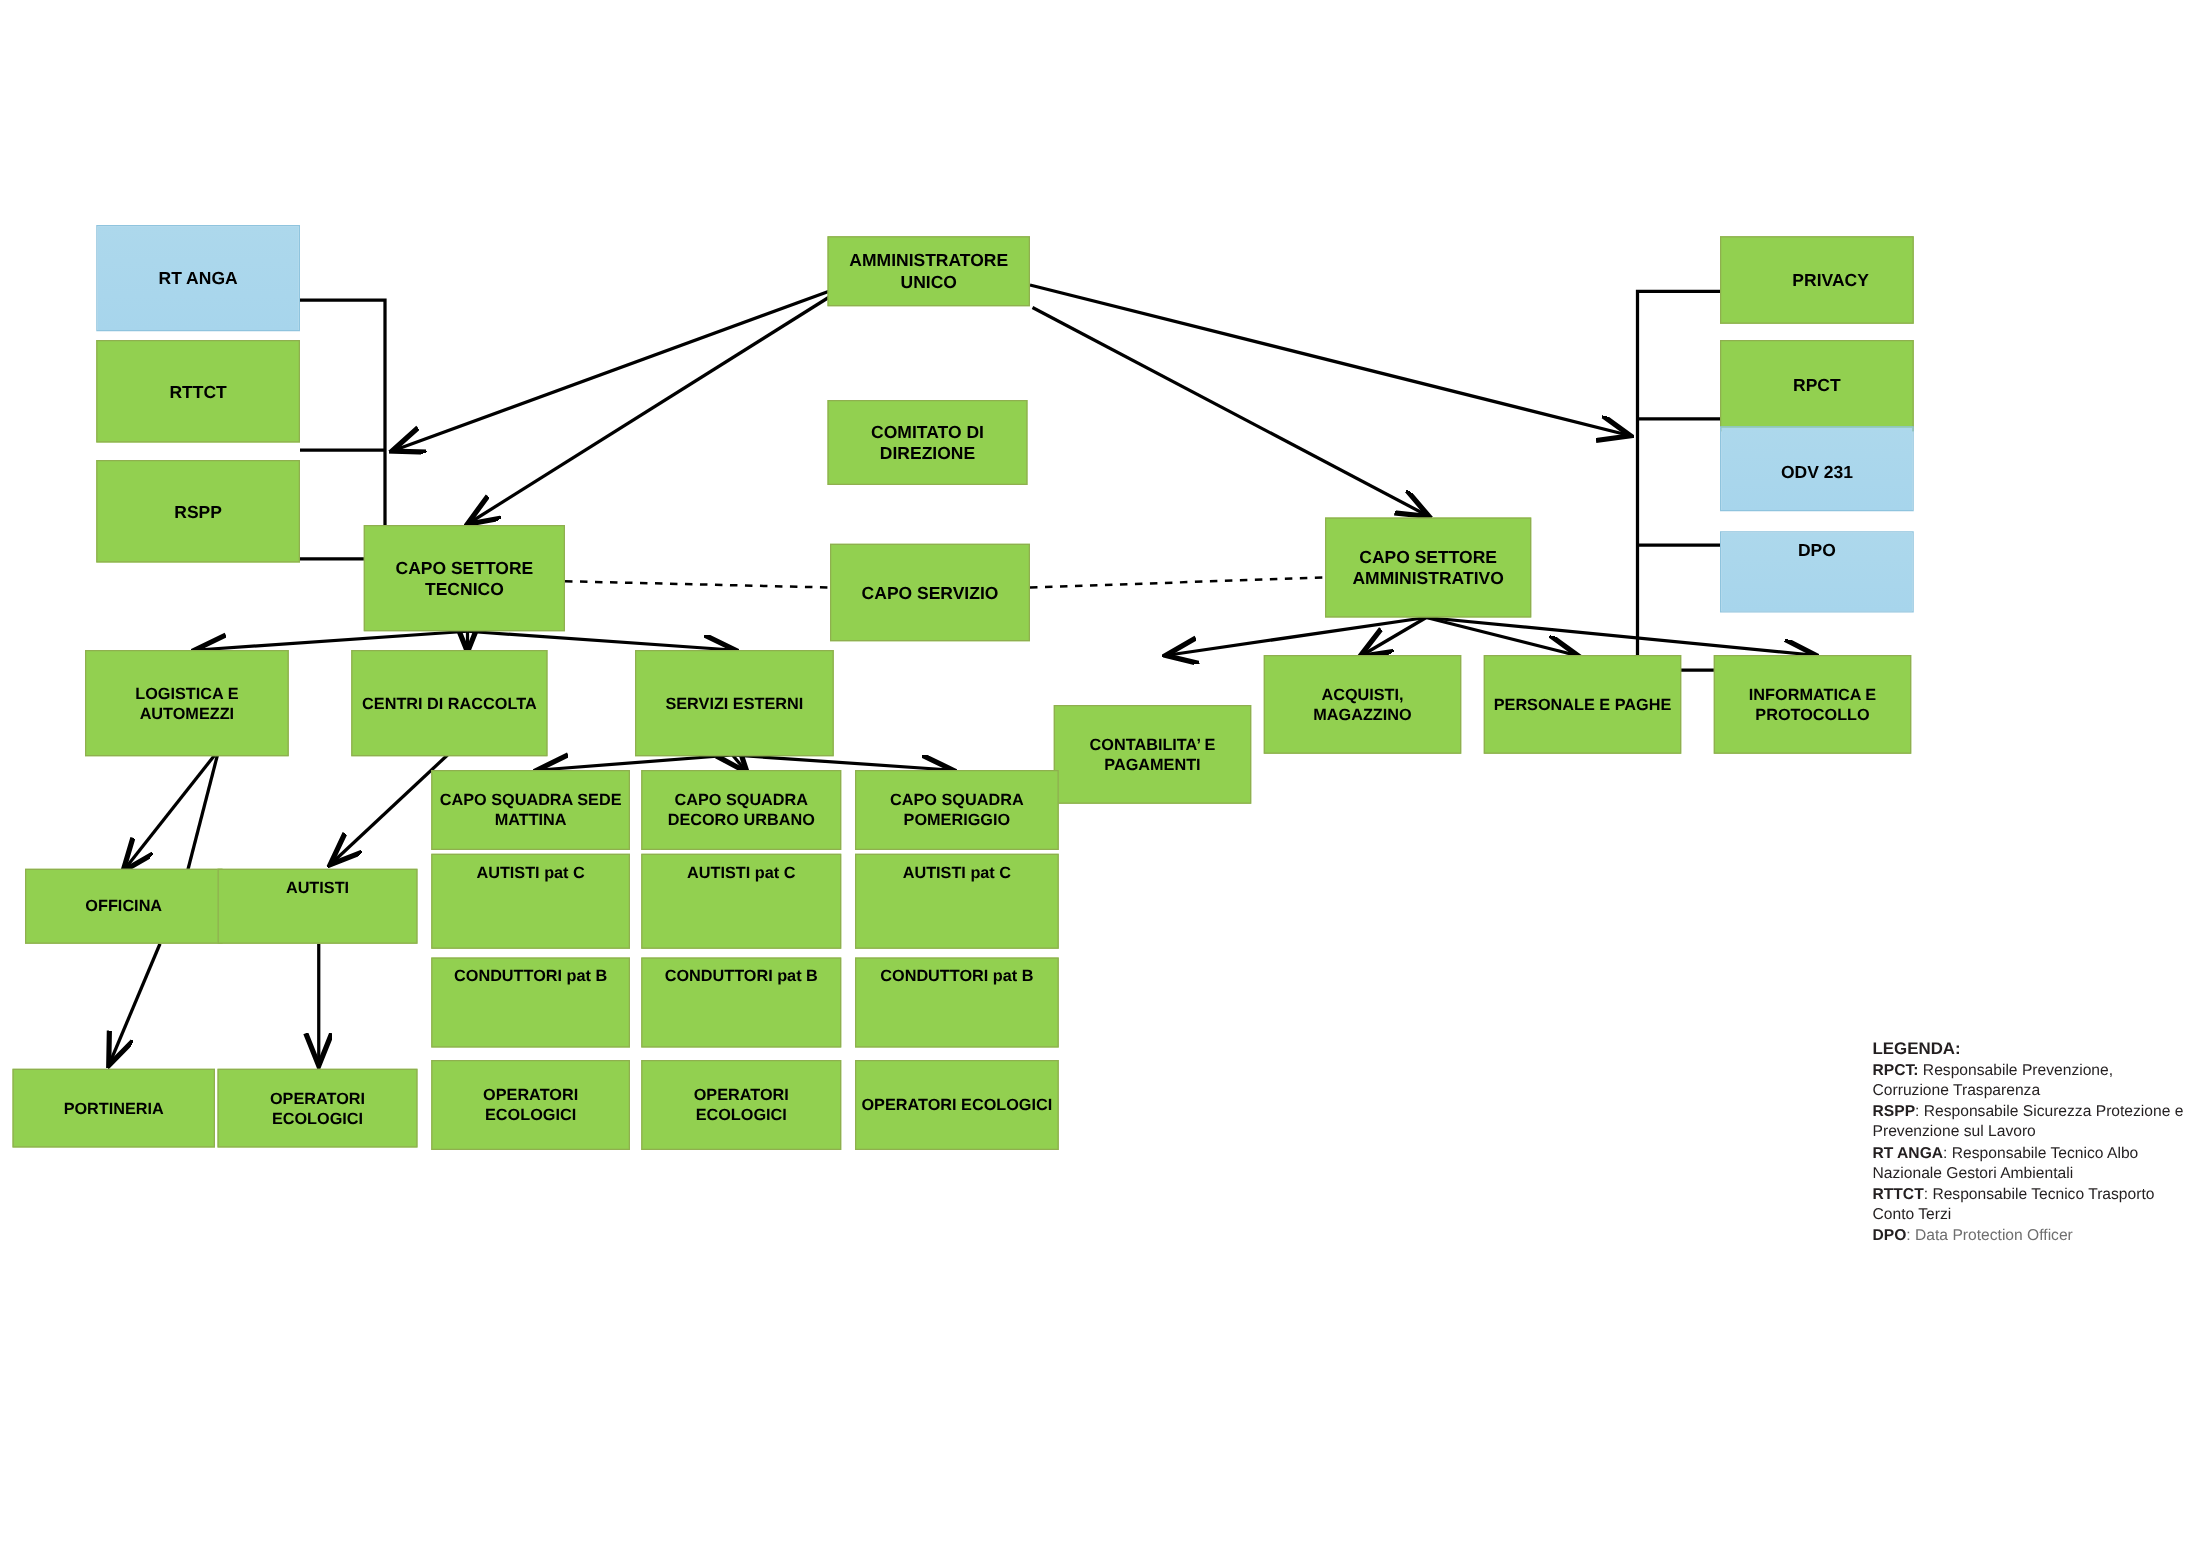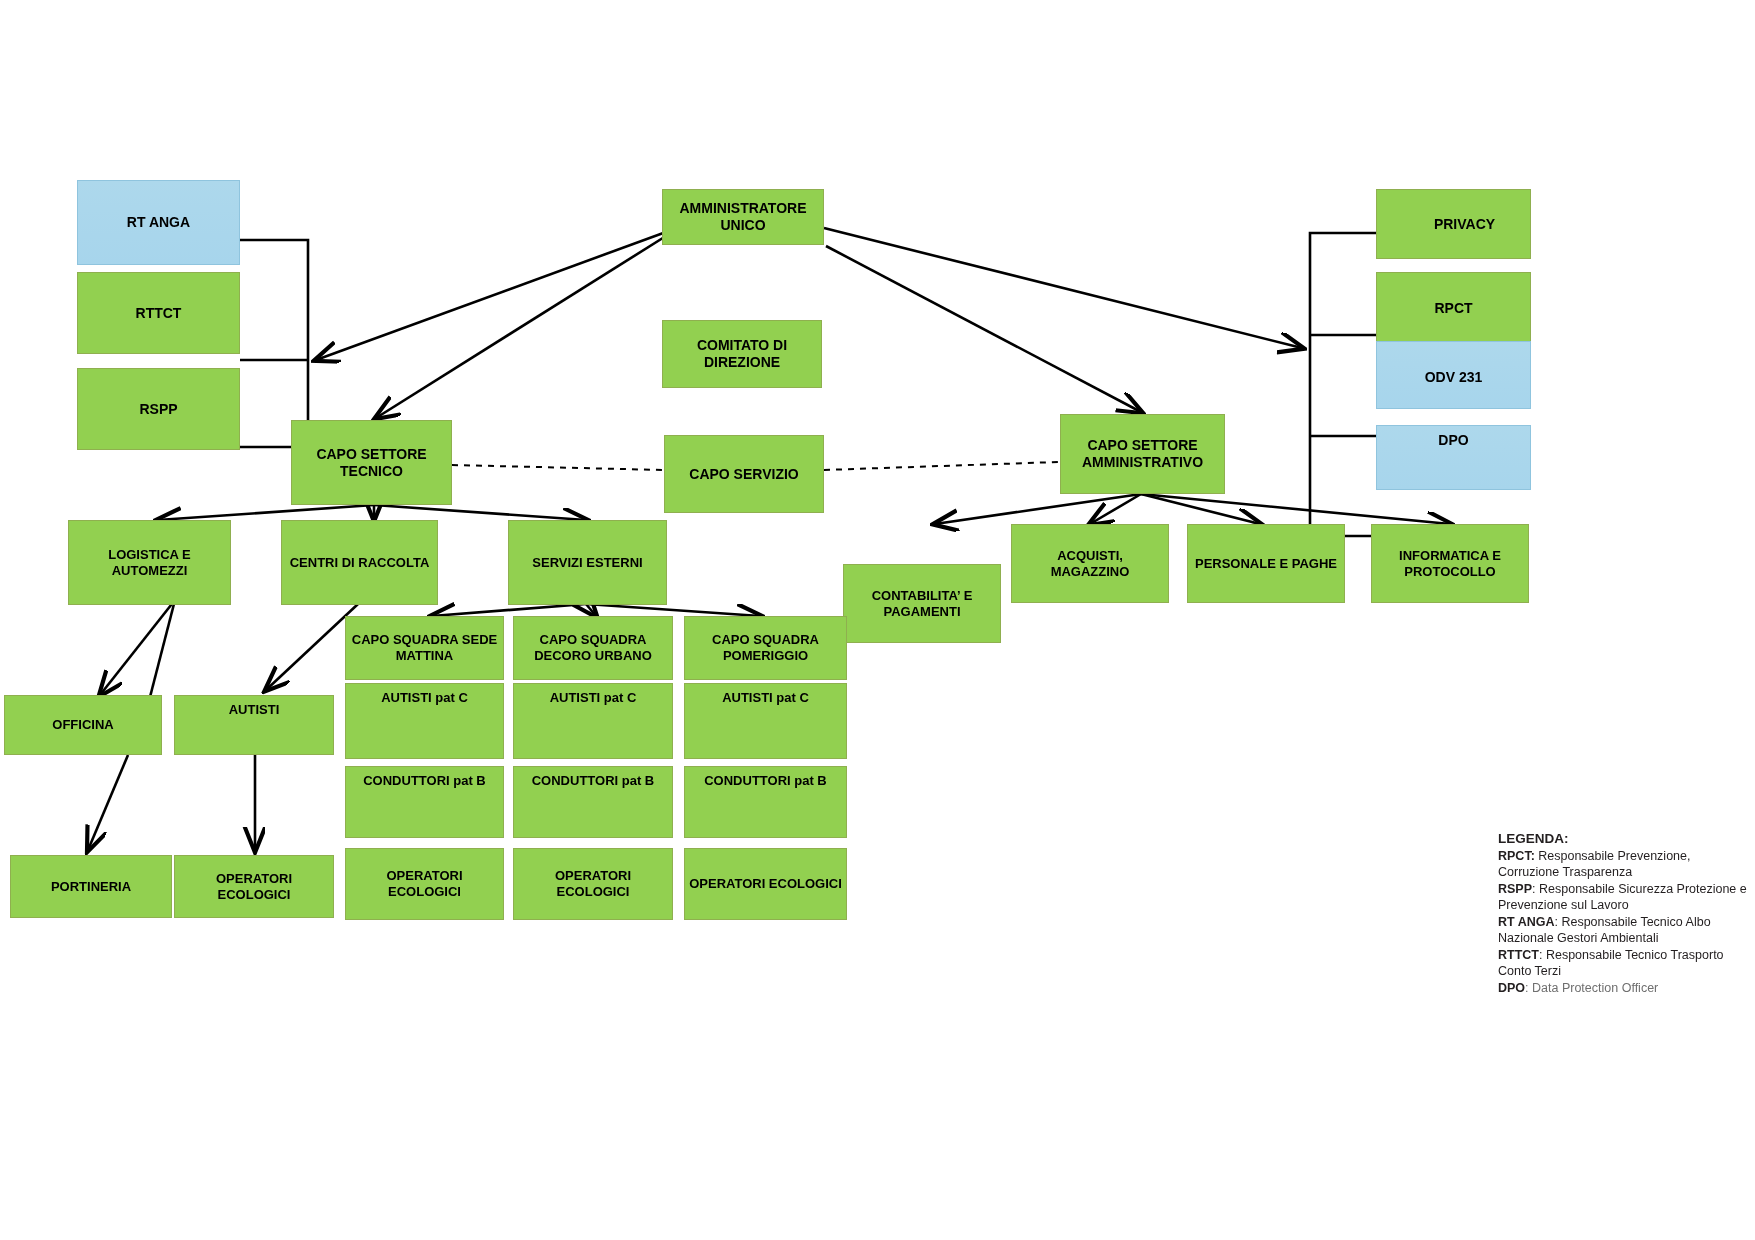--- a/index.html
+++ b/index.html
@@ -208,21 +208,21 @@
   </div>
   <div class="node green fs13" style="left:513px; top:616px; width:160px; height:64px; flex-direction:column;">
     <span>CAPO SQUADRA</span>
     <span>DECORO URBANO</span>
   </div>
   <div class="node green fs13" style="left:684px; top:616px; width:163px; height:64px; flex-direction:column;">
     <span>CAPO SQUADRA</span>
     <span>POMERIGGIO</span>
   </div>
 
-  <div class="node green fs13" style="left:4px; top:695px; width:158px; height:60px;">
+  <div class="node green fs13" style="left:20px; top:695px; width:158px; height:60px;">
     <span>OFFICINA</span>
   </div>
   <div class="node green fs13 node-top" style="left:174px; top:695px; width:160px; height:60px;">
     <span>AUTISTI</span>
   </div>
 
   <div class="node green fs13 node-top" style="left:345px; top:683px; width:159px; height:76px;">
     <span>AUTISTI pat C</span>
   </div>
   <div class="node green fs13 node-top" style="left:513px; top:683px; width:160px; height:76px;">

